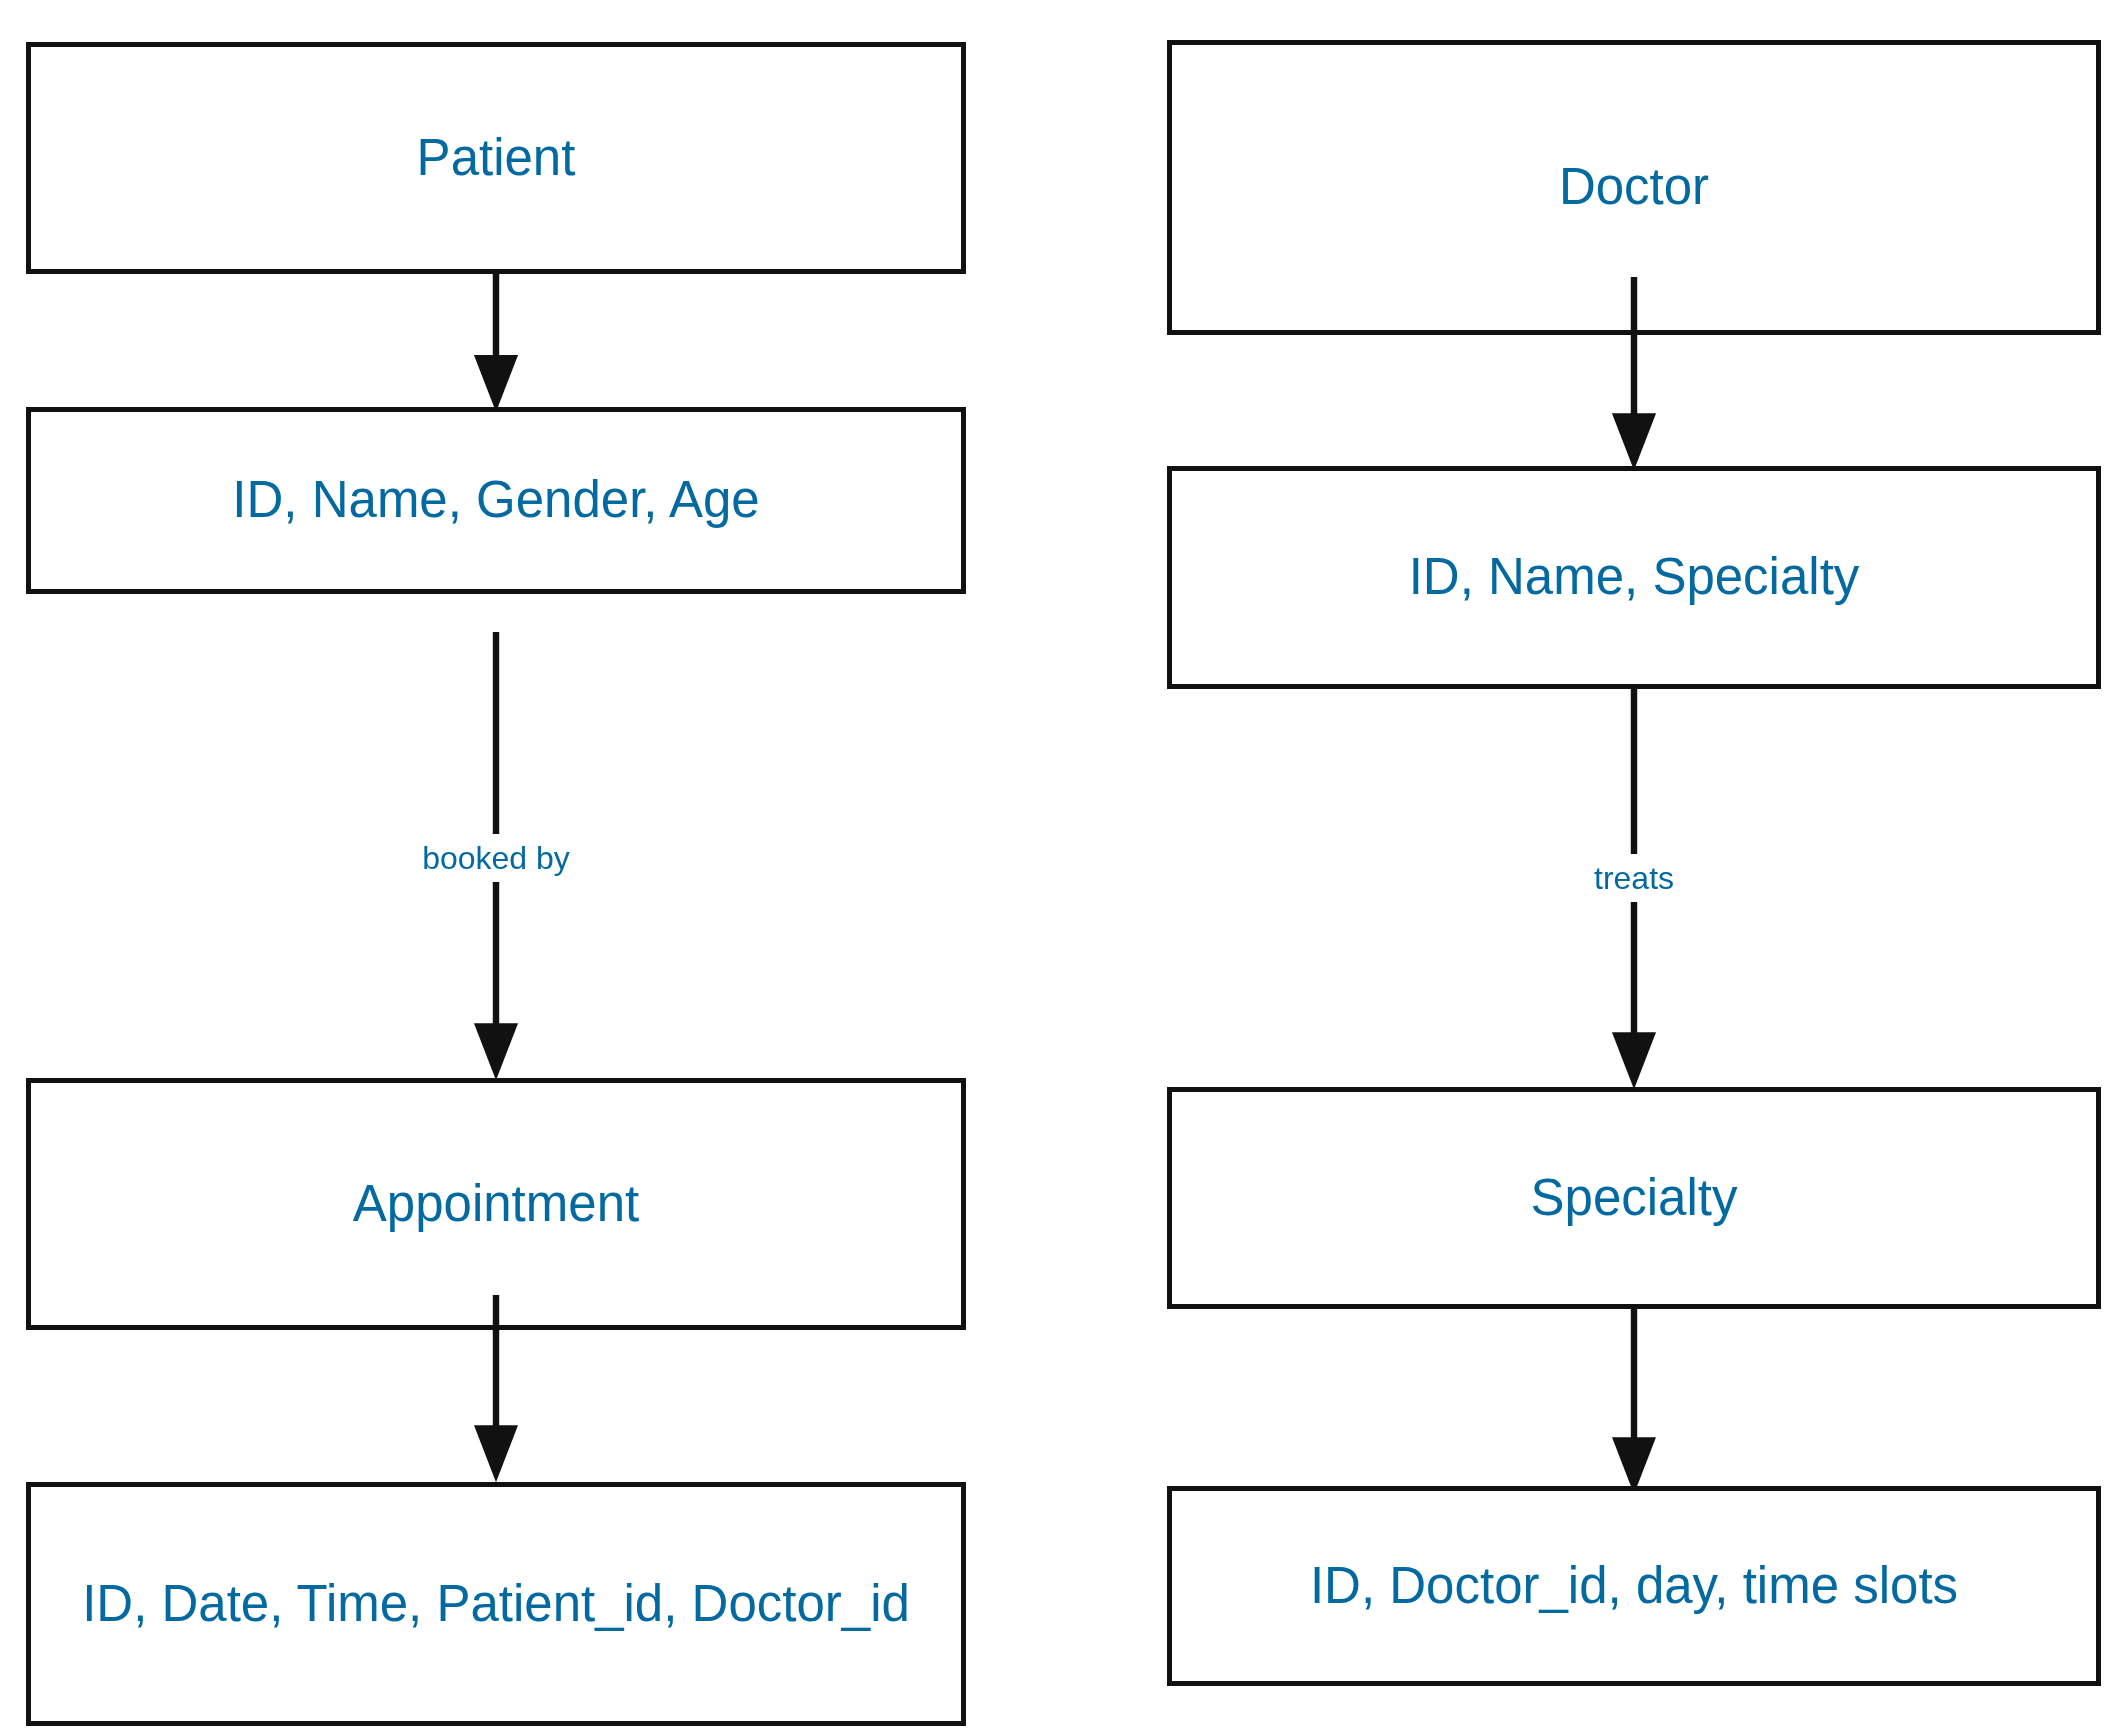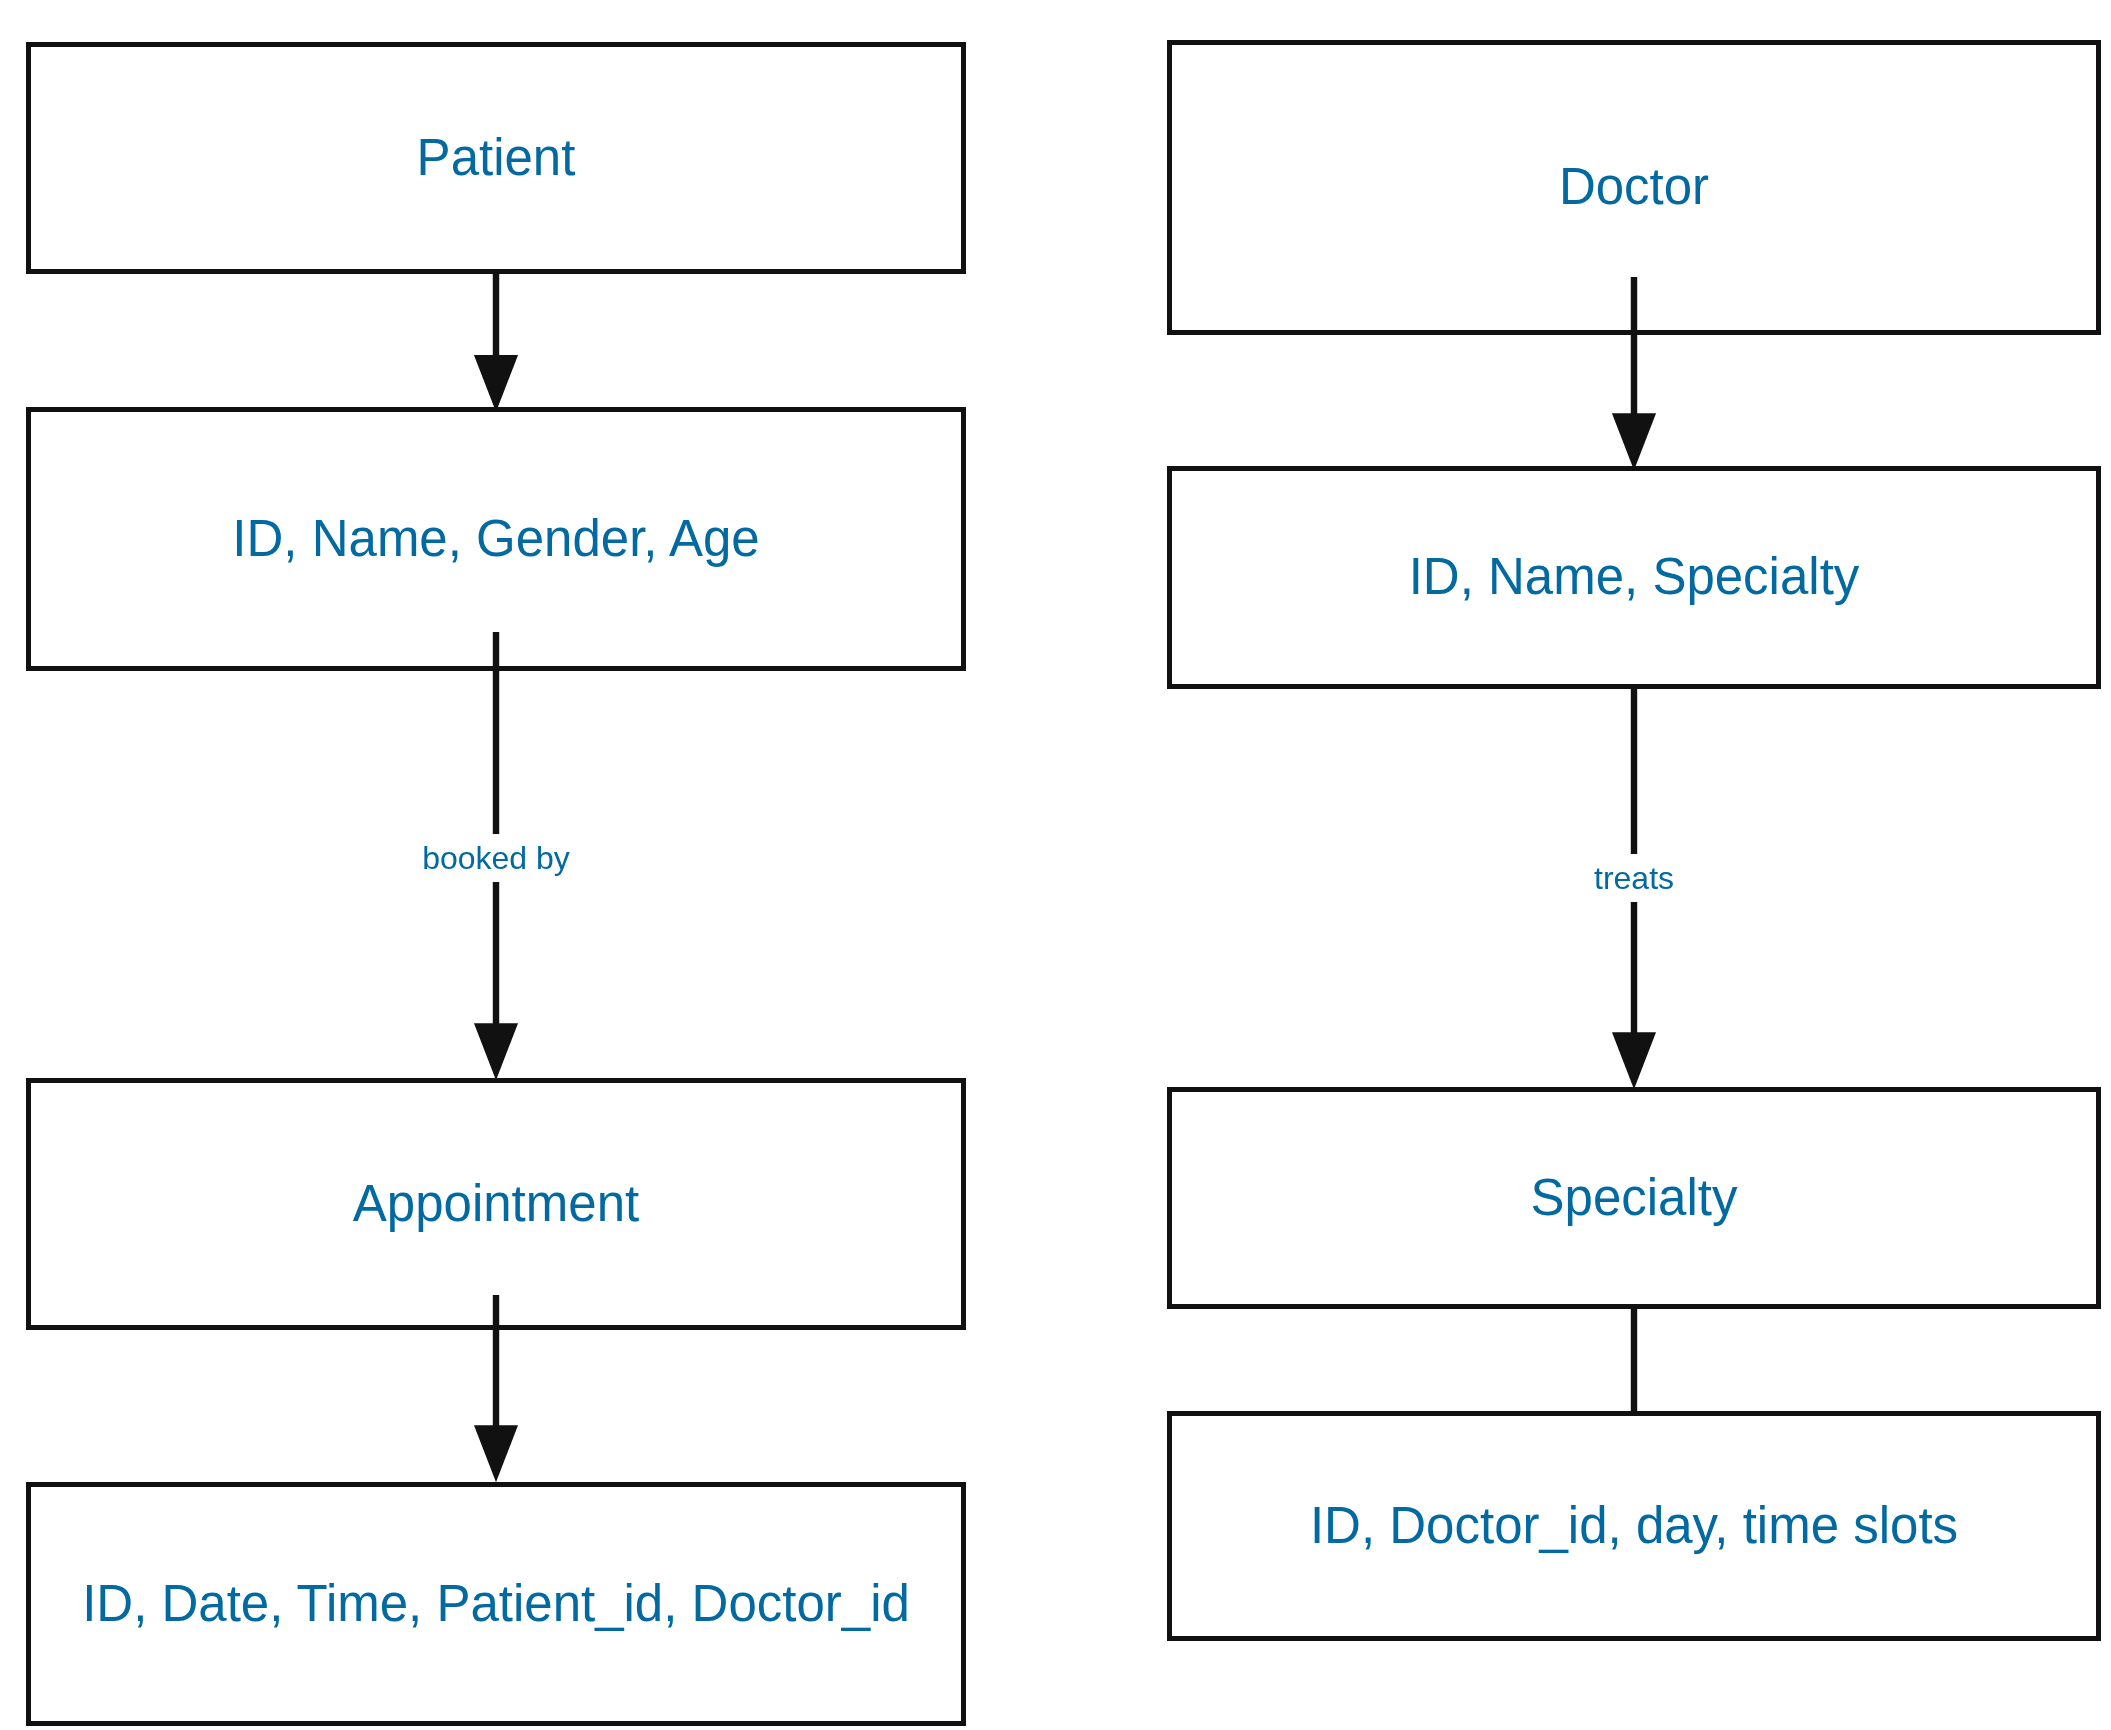--- a/index.html
+++ b/index.html
@@ -53,29 +53,29 @@
     transform: translate(-50%, -50%);
     background: #ffffff;
     padding: 5.5px 13px;
     font-size: 32px;
     white-space: nowrap;
     z-index: 2;
   }
 
   
   .l1 { top: 23px;   height: 232px; }
-  .l2 { top: 388px;  height: 264px; text-align: right; }
+  .l2 { top: 388px;  height: 187px; text-align: right; }
   .l3 { top: 1059px; height: 252px; }
   .l4 { top: 1463px; height: 244px; justify-content: center; }
 
   
   .r1 { top: 21px;   height: 295px; }
   .r2 { top: 447px;  height: 223px; }
   .r3 { top: 1068px; height: 222px; }
-  .r4 { top: 1392px; height: 230px; }
+  .r4 { top: 1467px; height: 200px; }
 </style>
 </head>
 <body>
 
 <div class="canvas">
 
   <div class="col col-left">
 
     <div class="node l1">
       <span>Patient</span>

